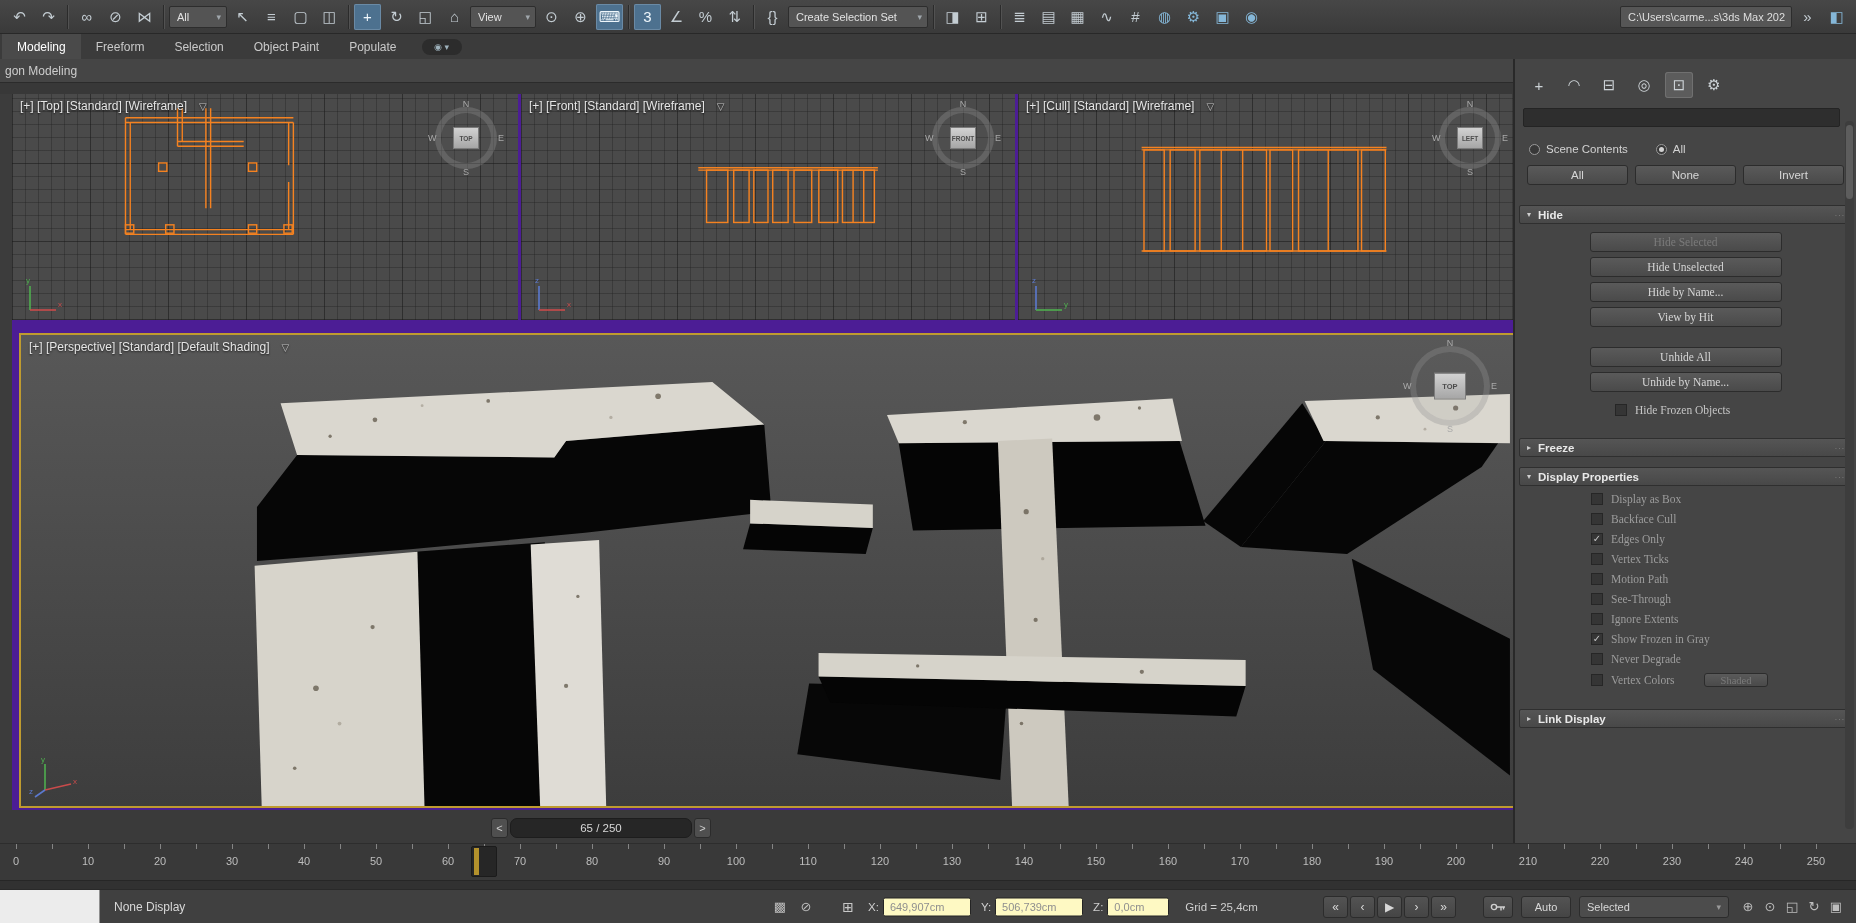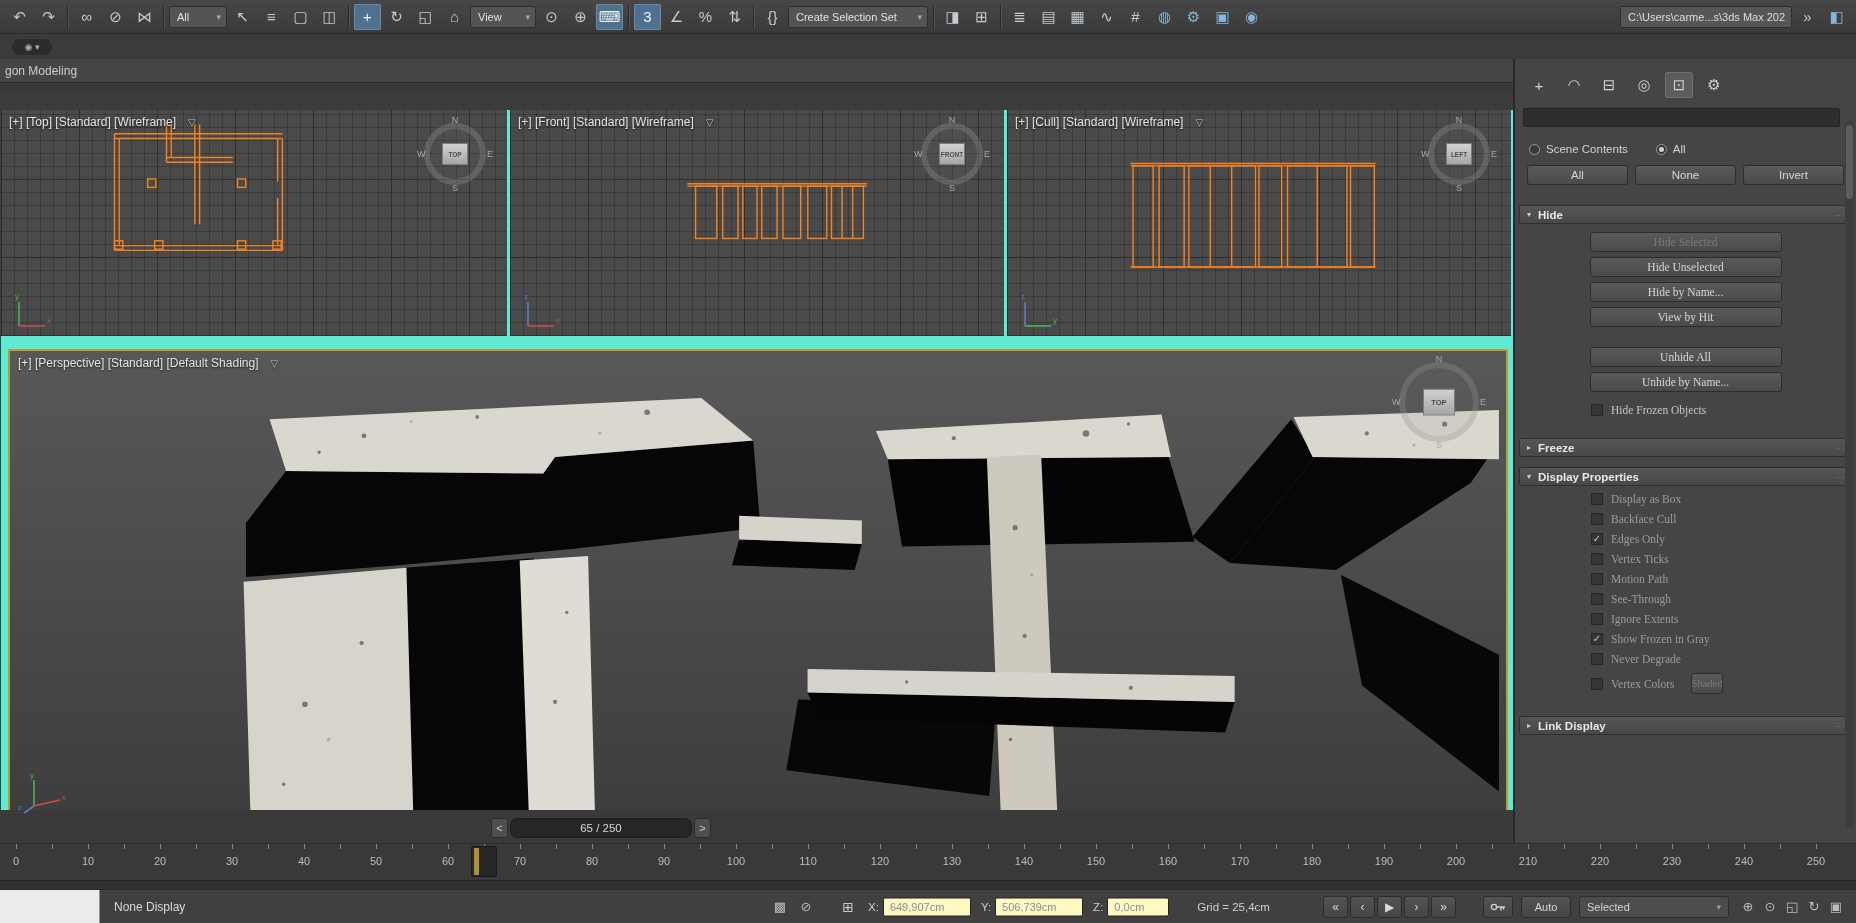--- a/index.html
+++ b/index.html
@@ -32,21 +32,21 @@
   .rtabs{display:flex;align-items:stretch;}
   .rtab{padding:0 15px;font-size:12px;color:#c9c9c9;display:flex;align-items:center;}
   .rtab.active{background:#4a4a4a;color:#fff;}
   .ribbon-pill{align-self:center;margin-left:10px;min-width:40px;height:16px;border-radius:8px;
     background:#2c2c2c;color:#9fb3bd;font-size:9px;display:flex;align-items:center;justify-content:center;padding:0 6px;}
   .ribbon-strip{position:absolute;left:0;top:59px;width:1513px;height:24px;background:#454545;
     border-bottom:1px solid #2b2b2b;color:#cdcdcd;font-size:12px;display:flex;align-items:center;padding-left:5px;}
   .ribbon-gap{position:absolute;left:0;top:83px;width:1513px;height:11px;background:#383838;}
 
   
-  .viewports{position:absolute;left:1px;top:94px;width:1513px;height:716px;background:#5eead4;margin-top:16px;}
+  .viewports{position:absolute;left:12px;top:94px;width:1513px;height:716px;background:#4c1d95;}
   .vp{position:absolute;overflow:hidden;background-color:#4a4a4a;}
   .vp.gridbg{background-image:
     repeating-linear-gradient(90deg,rgba(20,20,20,.30) 0 1px,transparent 1px 78px),
     repeating-linear-gradient(0deg,rgba(20,20,20,.30) 0 1px,transparent 1px 78px),
     repeating-linear-gradient(90deg,rgba(30,30,30,.35) 0 1px,transparent 1px 13px),
     repeating-linear-gradient(0deg,rgba(30,30,30,.35) 0 1px,transparent 1px 13px);}
   .vp-top{left:0;top:0;width:506px;height:226px;}
   .vp-front{left:509px;top:0;width:494px;height:226px;}
   .vp-left{left:1006px;top:0;width:504px;height:226px;}
   .vp-persp{left:7px;top:239px;width:1500px;height:475px;border:2px solid #bf9b2f;
@@ -86,21 +86,21 @@
   .cp-radio{display:flex;align-items:center;}
   .radio-dot{width:11px;height:11px;border-radius:50%;border:1px solid #9a9a9a;background:#383838;
     display:inline-block;margin-right:6px;position:relative;}
   .radio-dot.sel::after{content:"";position:absolute;inset:2px;border-radius:50%;background:#d2d2d2;}
   .cp-filterbtns{display:flex;gap:7px;padding:4px 12px 10px 12px;}
   .cp-btn{background:linear-gradient(#5a5a5a,#4a4a4a);border:1px solid #2c2c2c;border-radius:3px;
     color:#d6d6d6;font-size:11.5px;height:20px;font-family:inherit;}
   .cp-btn.small{flex:1;}
   .cp-btn.wide{display:block;width:192px;margin:5px auto 0 auto;}
   .cp-btn.disabled{color:#7b7b7b;}
-  .cp-btn.tiny{height:21px;padding:0 0;margin-left:16px;font-size:10.5px;}
+  .cp-btn.tiny{height:14px;padding:0 16px;margin-left:29px;font-size:10.5px;}
   .rollout-h{margin:10px 4px 0 4px;height:19px;background:linear-gradient(#555,#484848);
     border:1px solid #2f2f2f;border-radius:2px;display:flex;align-items:center;padding:0 7px;
     font-size:11.5px;color:#e8e8e8;font-weight:bold;position:relative;}
   .rollout-h .arr{font-size:8px;margin-right:7px;color:#cfcfcf;font-weight:normal;}
   .rollout-h .grip{position:absolute;right:6px;color:#7a7a7a;font-size:9px;letter-spacing:1px;font-weight:normal;}
   .rollout-body{padding:3px 0 8px 0;font-family:Liberation Serif, serif;}
   .cp-row{display:flex;align-items:center;padding:4px 0 4px 76px;}
   .cp-check{width:12px;height:12px;background:#353535;border:1px solid #262626;margin-right:8px;
     color:#c4c4c4;font-size:10px;line-height:10px;text-align:center;flex:0 0 auto;}
   .cp-check-lab{font-size:11.5px;color:#9c9c9c;}
@@ -132,21 +132,21 @@
   .sb-status{position:absolute;left:114px;top:50%;transform:translateY(-50%);font-size:12px;color:#d8d8d8;}
   .sb-lefticons{position:absolute;left:770px;top:50%;transform:translateY(-50%);display:flex;gap:6px;}
   .sb-ic{width:20px;height:20px;display:flex;align-items:center;justify-content:center;color:#bdbdbd;font-size:13px;}
   .sb-absicon{position:absolute;left:838px;top:50%;transform:translateY(-50%);width:20px;height:20px;
     display:flex;align-items:center;justify-content:center;color:#c8c8c8;font-size:14px;}
   .sb-coords{position:absolute;left:858px;top:50%;transform:translateY(-50%);display:flex;align-items:center;}
   .sb-coordlab{font-size:11.5px;color:#cfcfcf;margin:0 4px 0 10px;}
   .sb-coordval{width:88px;height:19px;background:#fef9c3;border:1px solid #242424;border-radius:2px;
     color:#8f8f8f;font-size:11px;display:flex;align-items:center;padding-left:6px;}
   .sb-coordval.zw{width:62px;}
-  .sb-grid{margin-left:28px;font-size:11.5px;color:#cfcfcf;white-space:nowrap;}
+  .sb-grid{margin-left:16px;font-size:11.5px;color:#cfcfcf;white-space:nowrap;}
   .sb-playback{position:absolute;left:1323px;top:50%;transform:translateY(-50%);display:flex;gap:2px;}
   .sb-pbtn{width:25px;height:22px;background:linear-gradient(#535353,#454545);border:1px solid #2c2c2c;
     border-radius:3px;color:#d8d8d8;font-size:12px;font-family:inherit;display:flex;align-items:center;justify-content:center;}
   .sb-key{position:absolute;left:1483px;top:50%;transform:translateY(-50%);width:30px;height:22px;
     background:linear-gradient(#535353,#454545);border:1px solid #2c2c2c;border-radius:3px;
     display:flex;align-items:center;justify-content:center;}
   .sb-auto{position:absolute;left:1521px;top:50%;transform:translateY(-50%);width:50px;height:22px;
     background:linear-gradient(#535353,#454545);border:1px solid #2c2c2c;border-radius:3px;color:#d8d8d8;
     font-size:11px;display:flex;align-items:center;justify-content:center;}
   .sb-seldd{position:absolute;left:1579px;top:50%;transform:translateY(-50%);width:150px;height:22px;
@@ -214,20 +214,27 @@
         <span class="tb-icon blue">▣</span>
         <span class="tb-icon blue">◉</span>
         <span class="tb-gap"></span>
         <div class="tb-field" style="width: 172px;">C:\Users\carme...s\3ds Max 202</div>
         <span class="tb-icon">»</span>
         <span class="tb-icon blue">◧</span>
       </div>
   </div>
 
   <div class="ribbon-tabs">
+    <div class="rtabs">
+        <div class="rtab active">Modeling</div>
+        <div class="rtab">Freeform</div>
+        <div class="rtab">Selection</div>
+        <div class="rtab">Object Paint</div>
+        <div class="rtab">Populate</div>
+      </div>
     <div class="ribbon-pill">
       <span>◉ ▾</span>
     </div>
   </div>
   <div class="ribbon-strip">
     <span>gon Modeling</span>
   </div>
   <div class="ribbon-gap"></div>
 
   <div class="viewports">
@@ -448,21 +455,21 @@
     </div>
     <div class="rollout-body">
       <div>
           <button class="cp-btn wide disabled">Hide Selected</button>
           <button class="cp-btn wide">Hide Unselected</button>
           <button class="cp-btn wide">Hide by Name...</button>
           <button class="cp-btn wide">View by Hit</button>
           <button class="cp-btn wide" style="margin-top: 20px;">Unhide All</button>
           <button class="cp-btn wide">Unhide by Name...</button>
         </div>
-      <div style="margin-top:8px;">
+      <div style="margin-top:8px;padding-left:24px;">
           <div class="cp-row">
             <span class="cp-check"></span>
             <span class="cp-check-lab bright">Hide Frozen Objects</span>
           </div>
         </div>
     </div>
 
     <div class="rollout-h">
       <span class="arr">▸</span>
       <span>Freeze</span>

